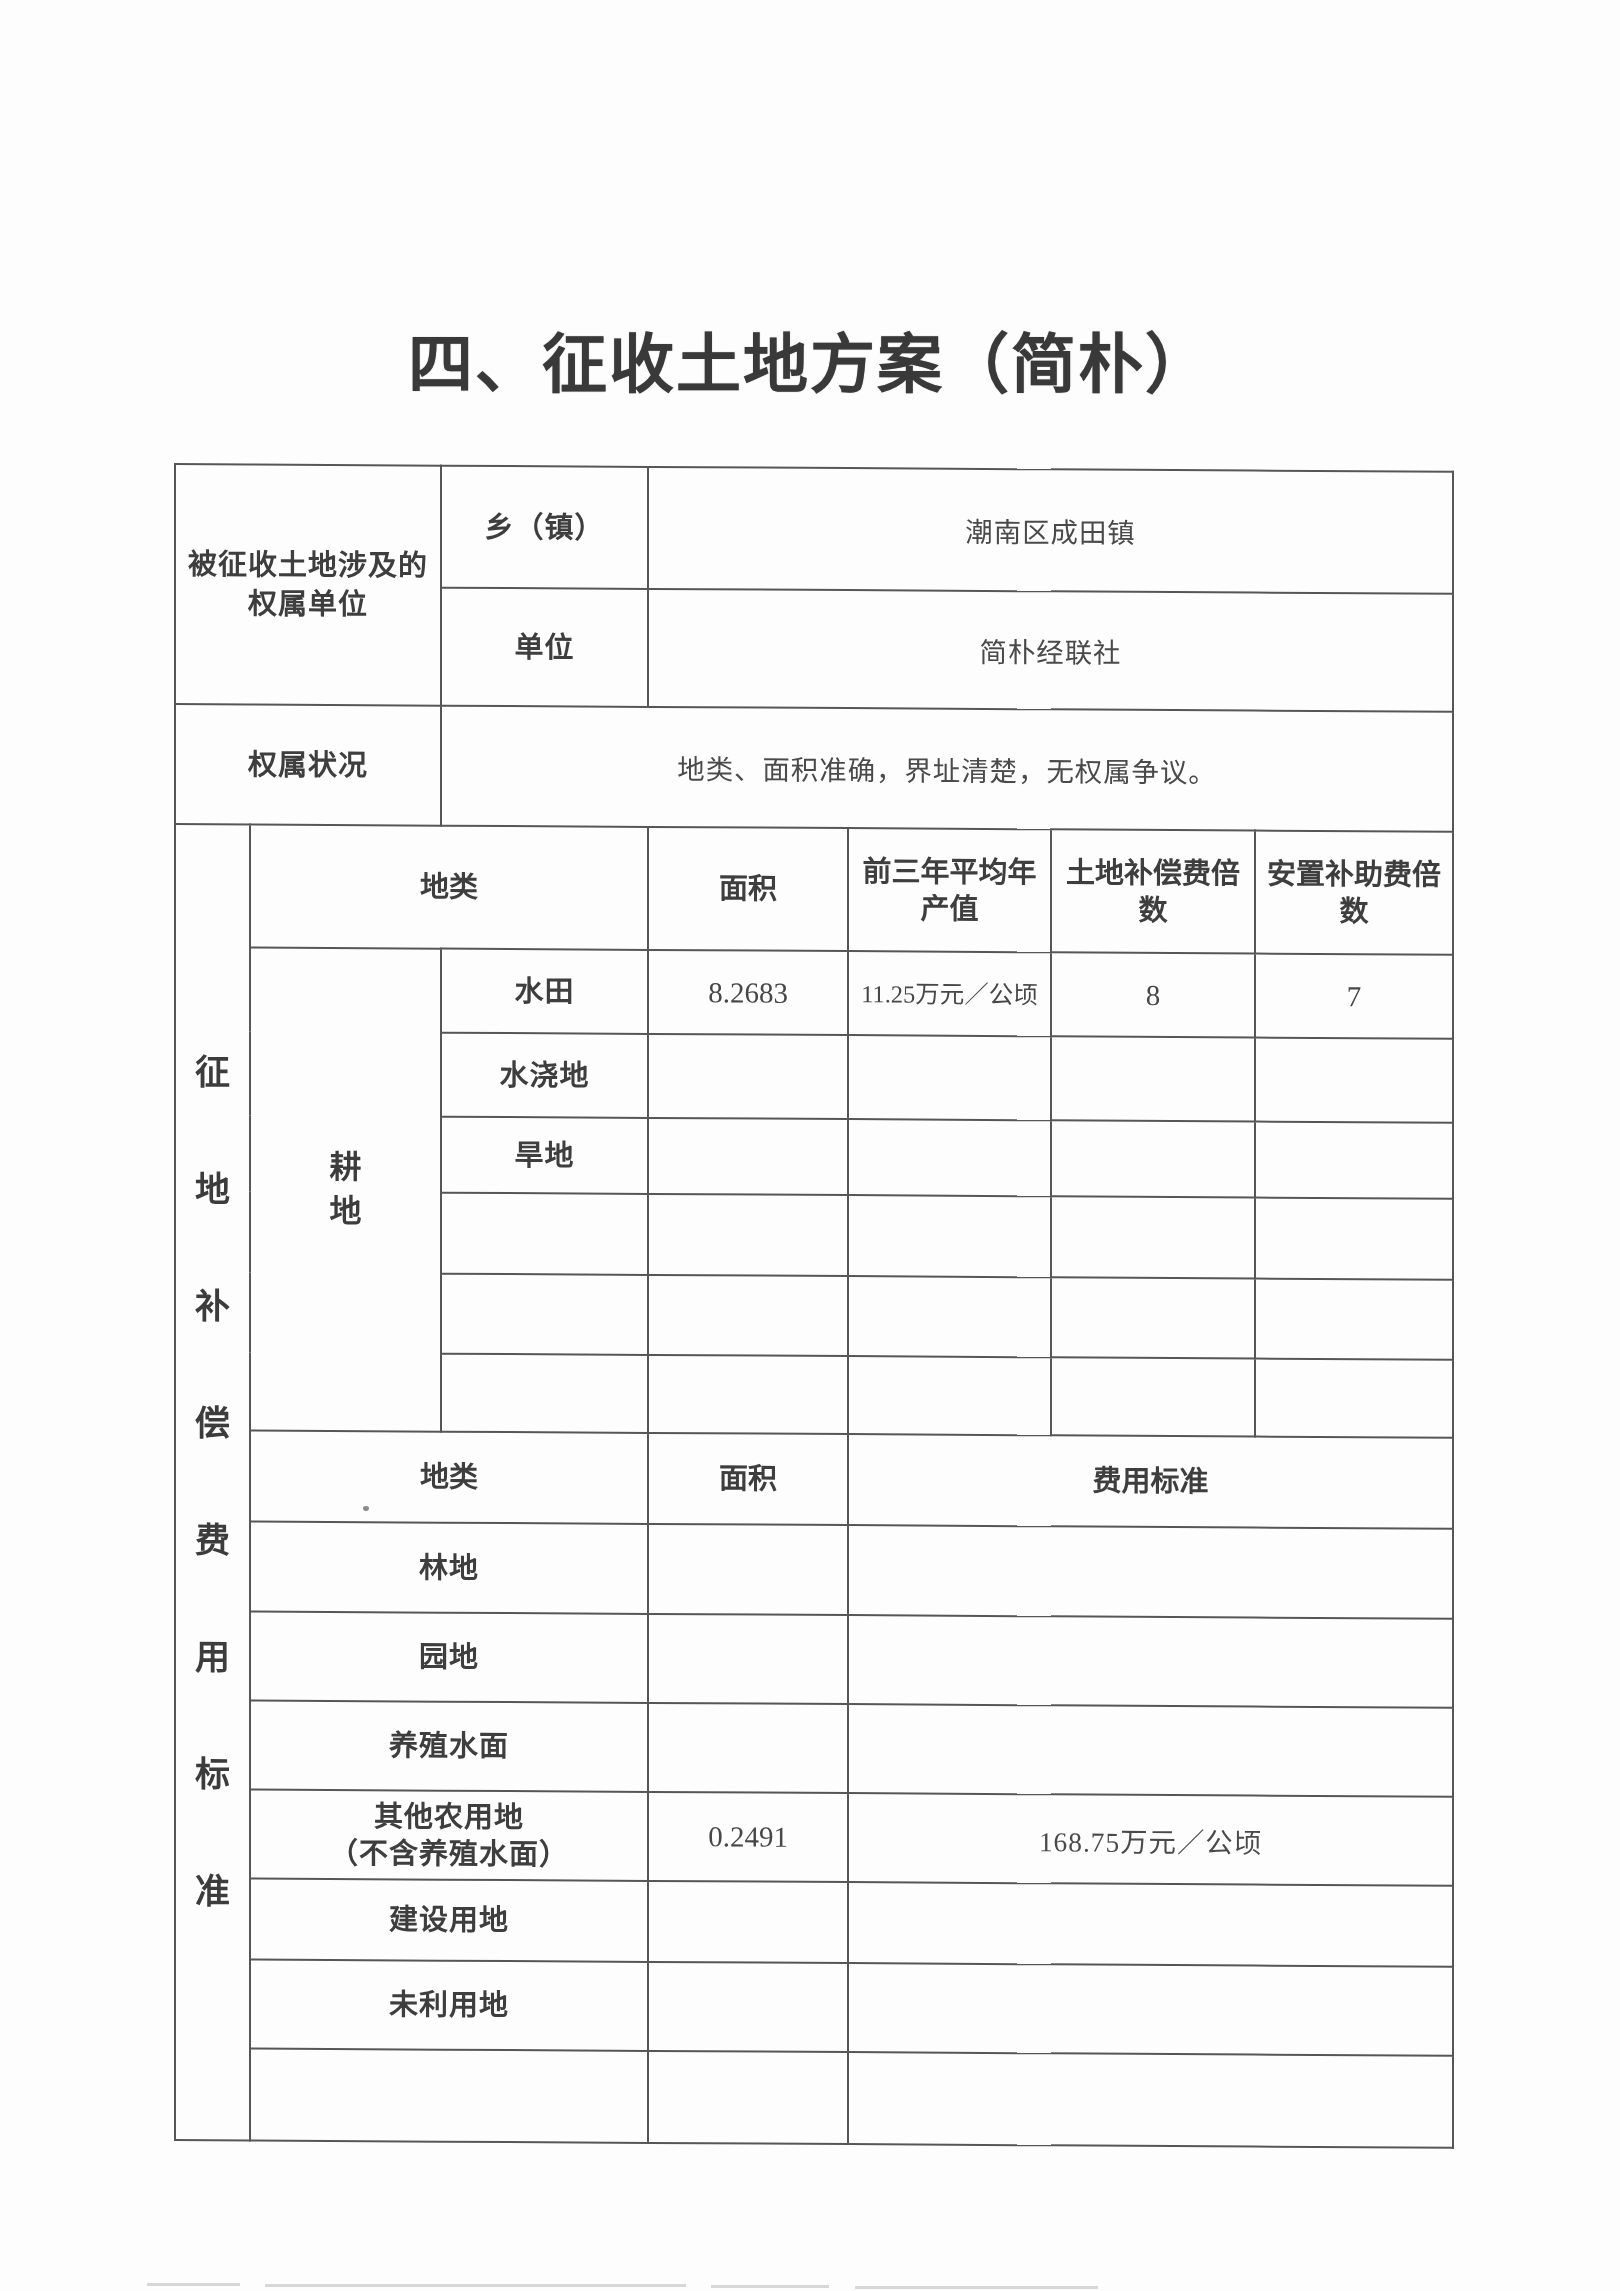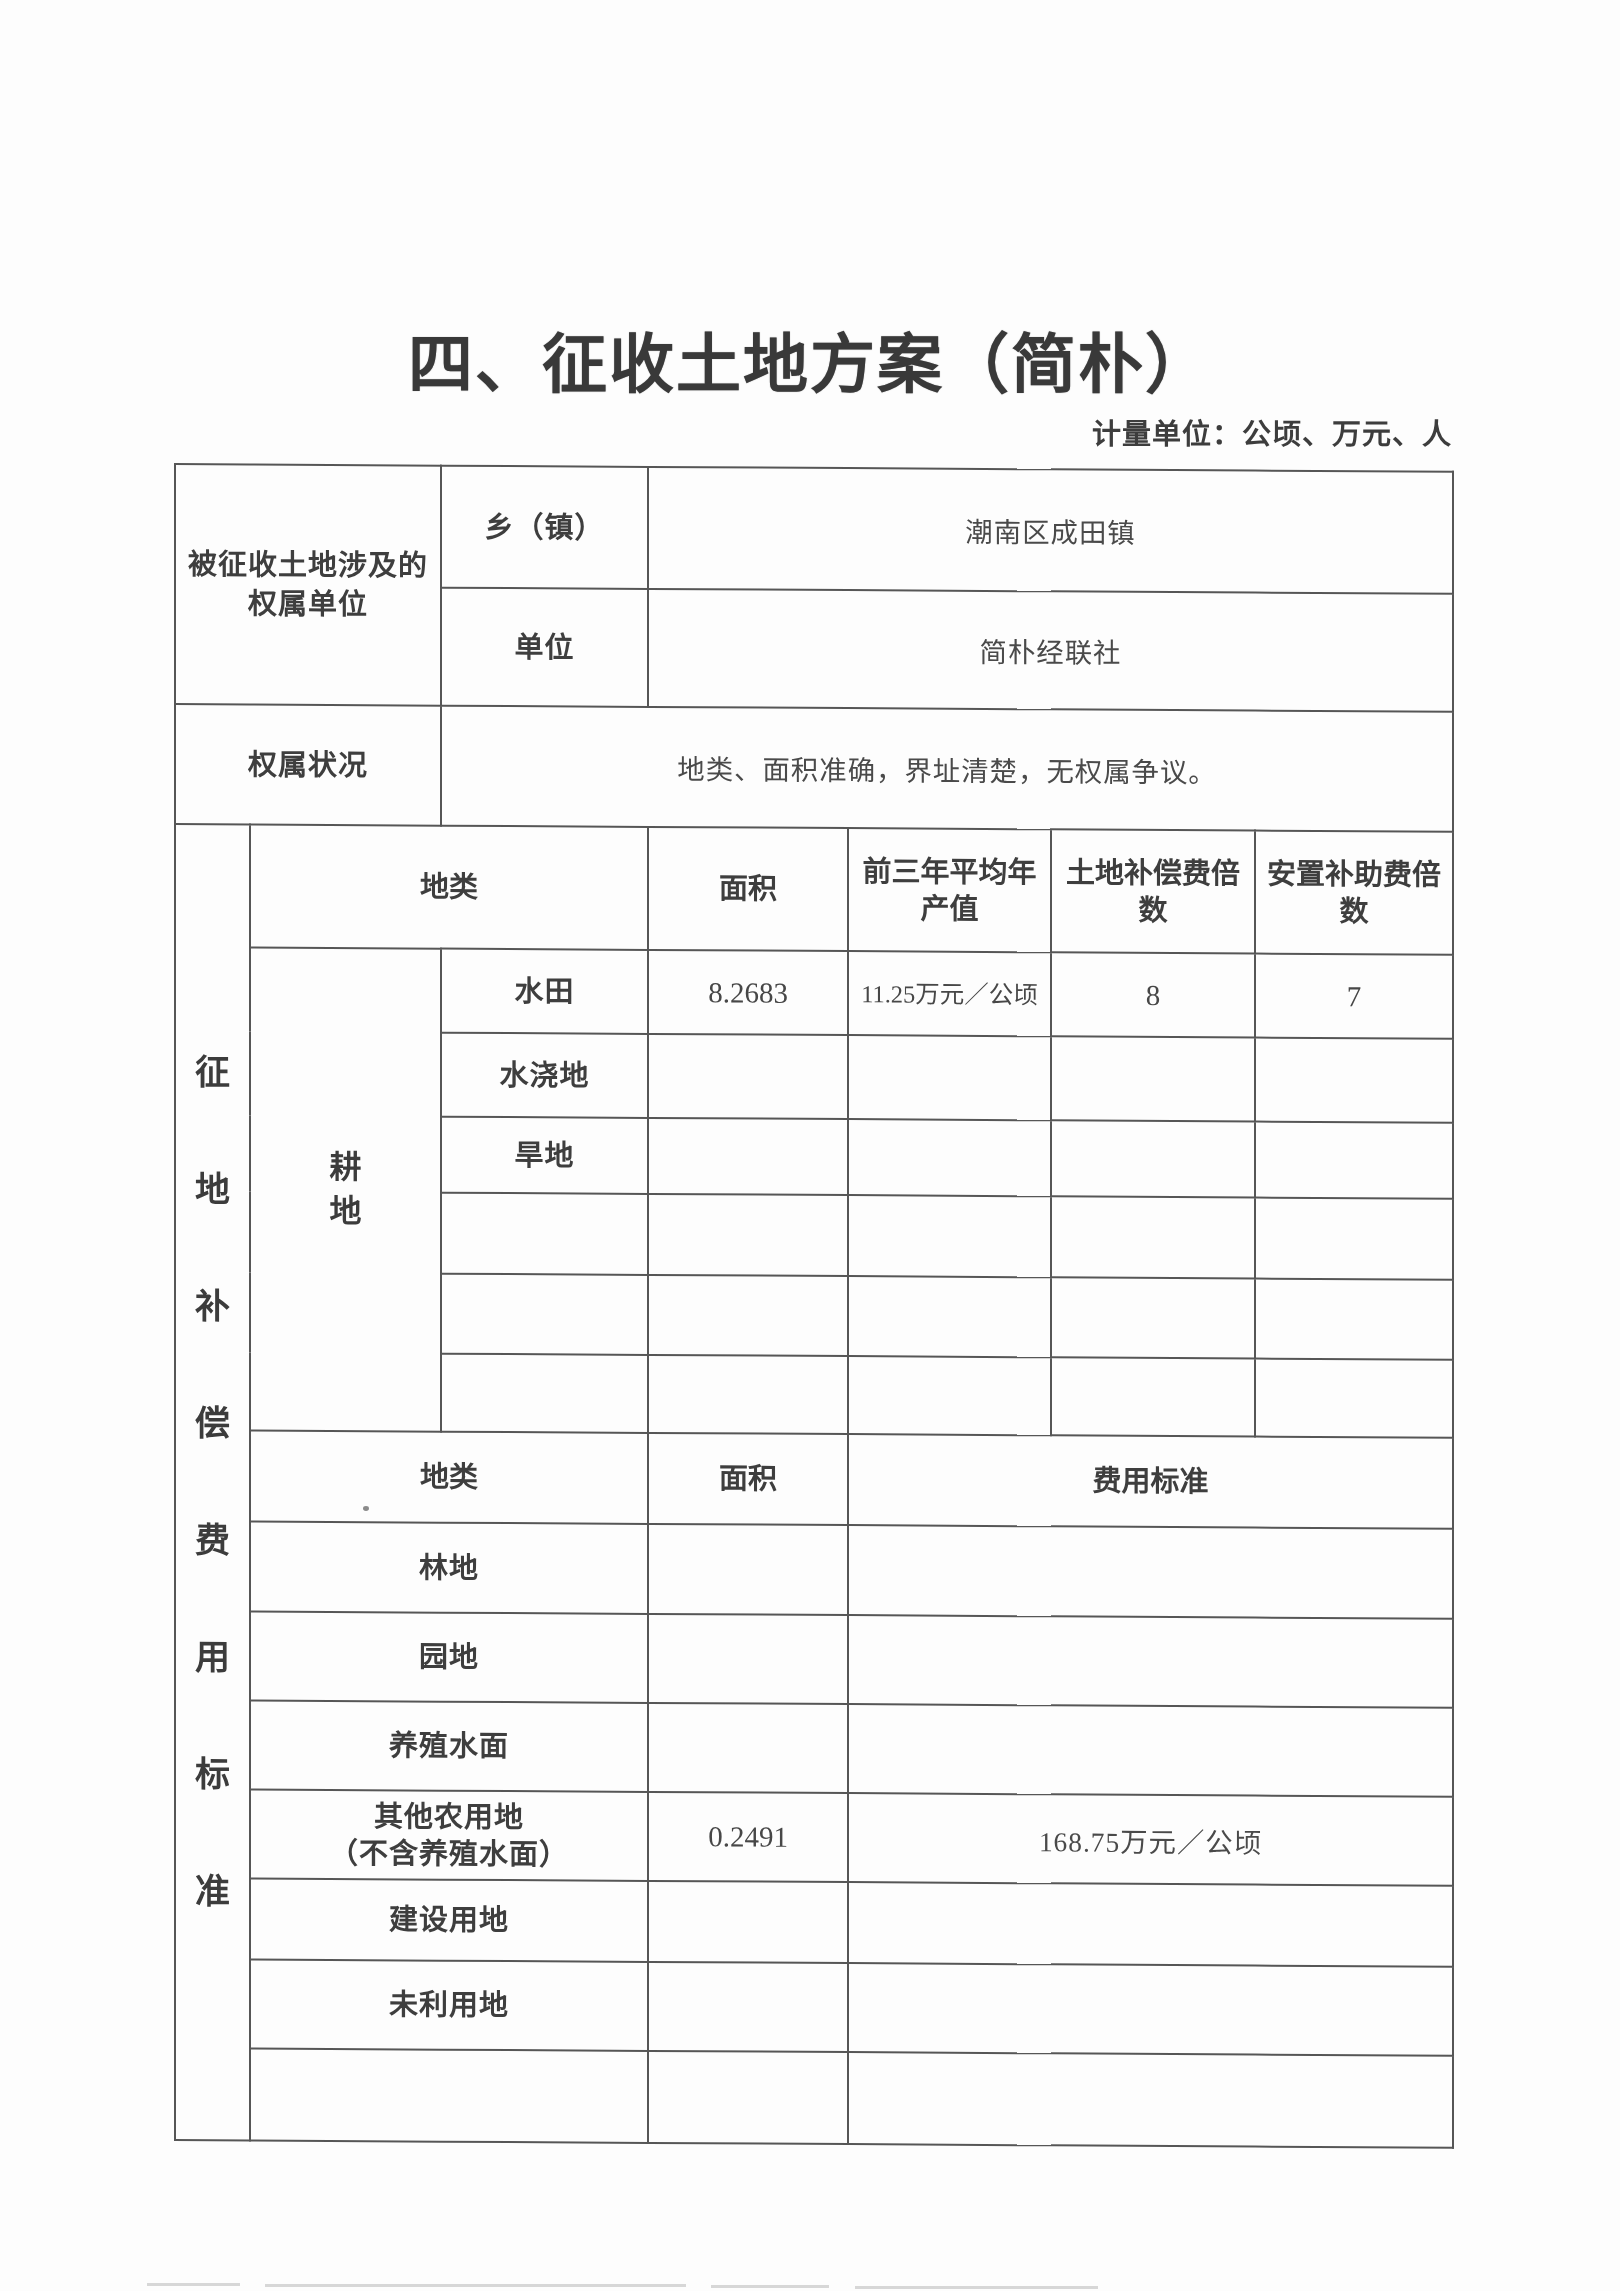--- a/index.html
+++ b/index.html
@@ -136,21 +136,20 @@
     background: #cdcdcd;
     opacity: .8;
   }
 </style>
 </head>
 <body>
 
 <div class="page">
 
   <div class="title">四、征收土地方案（简朴）</div>
-  <div class="unit-note">计量单位：公顷、万元、人</div>
 
   <div class="table-wrap">
     <table class="doc">
       <colgroup>
         <col style="width:75px">
           <col style="width:191px">
           <col style="width:207px">
         <col style="width:200px">
           <col style="width:203px">
           <col style="width:204px">

